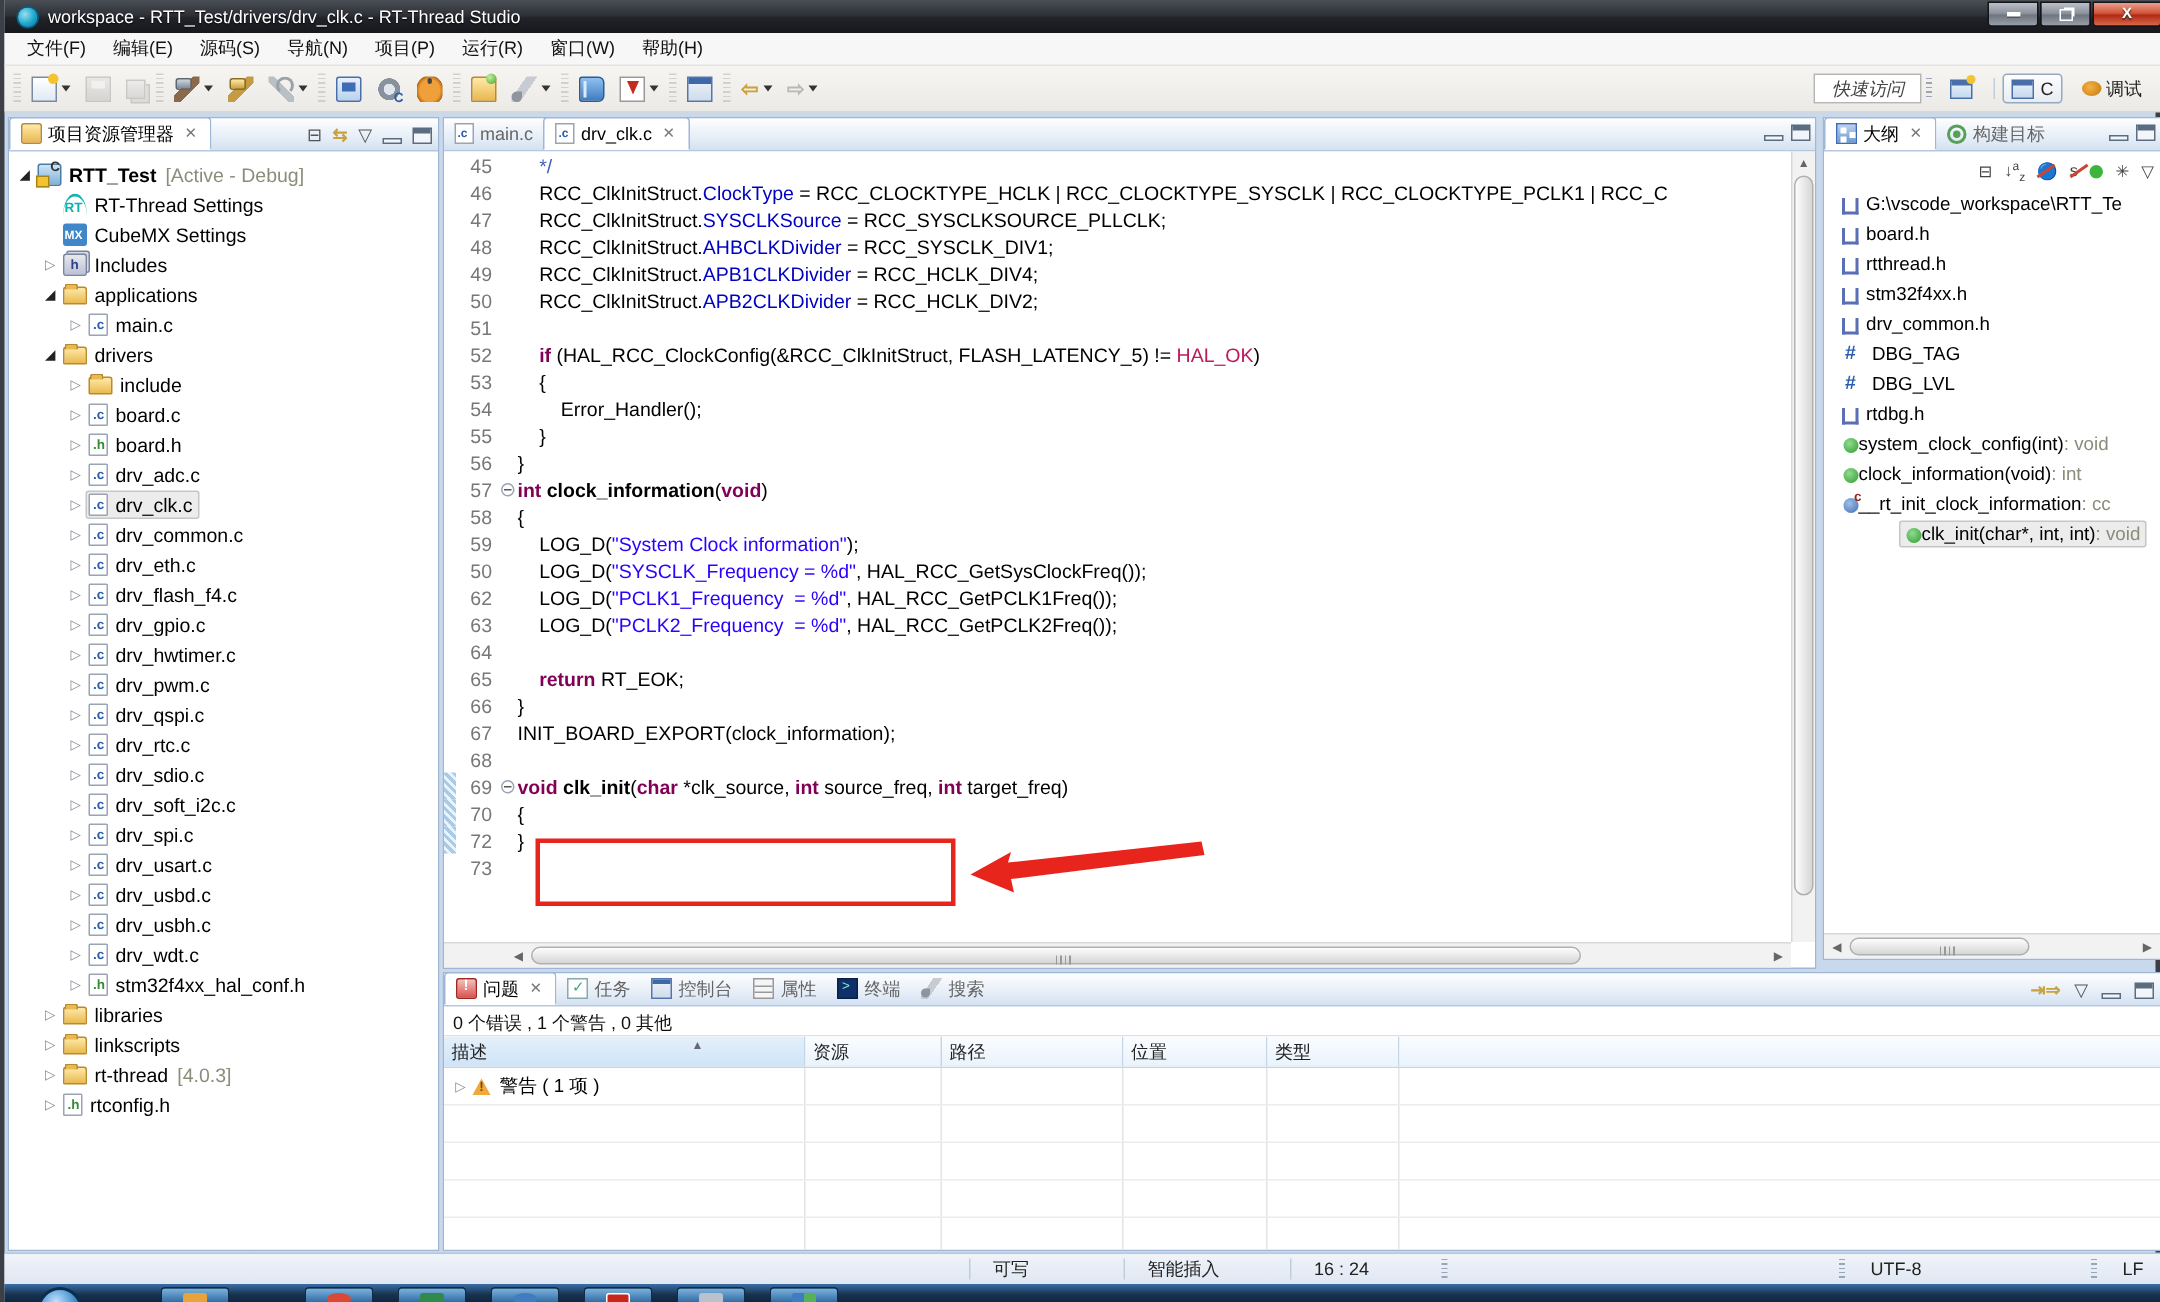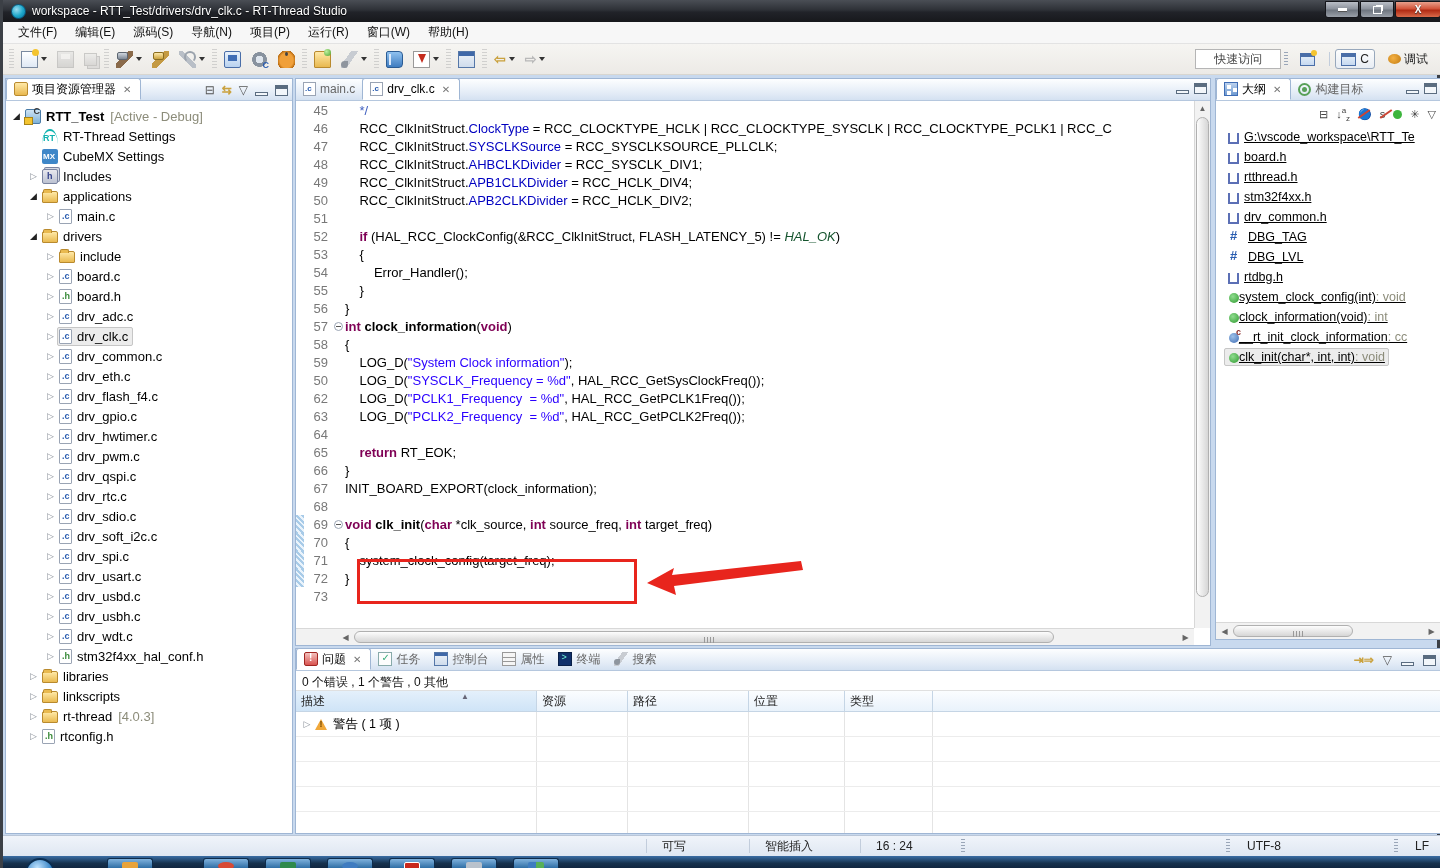--- a/index.html
+++ b/index.html
@@ -53,21 +53,21 @@
   .i-flash::after{content:"";position:absolute;left:0;bottom:0;width:7px;height:7px;background:#8e959e;border-radius:50% 0 50% 50%;}
   .i-book{background:linear-gradient(#8fc1ef,#3f7cc0);border:1px solid #2b5c94;border-radius:2px 4px 4px 2px;}
   .i-book::after{content:"";position:absolute;left:2px;top:2px;bottom:2px;width:2px;background:#dceafc;}
   .i-update{background:#fff;border:1px solid #999;}
   .i-update::after{content:"";position:absolute;left:4px;top:2px;width:0;height:0;border-left:4px solid transparent;border-right:4px solid transparent;border-top:9px solid #c42b1c;}
   .i-console{background:linear-gradient(#eef3f9,#cfdcec);border:1px solid #5577a8;}
   .i-console::before{content:"";position:absolute;left:0;right:0;top:0;height:4px;background:#3f68a8;}
   .arrow-ico{font-size:14px;line-height:17px;color:#caa23f;font-weight:bold;}
   .arrow-ico.fwd{color:#b9b9b9;}
   #qa-wrap{margin-left:auto;display:flex;align-items:center;}
-  #quickaccess{width:86px;height:20px;border:1px solid #b5b5b5;background:#fff;font-size:12px;color:#444;display:flex;align-items:center;justify-content:center;}
+  #quickaccess{width:72px;height:20px;border:1px solid #b5b5b5;background:#fff;font-size:12px;color:#444;display:flex;align-items:center;justify-content:center;font-style:italic;}
   .persp{display:flex;align-items:center;margin:0 4px;font-size:12px;color:#222;padding:2px 5px;}
   .persp.active{border:1px solid #98a8bc;border-radius:3px;background:linear-gradient(#fdfdfd,#e8edf4);}
   .pico{width:15px;height:13px;border:1px solid #4a6ea8;background:linear-gradient(#eaf2fb,#c6d9f0);margin-right:4px;position:relative;}
   .pico::before{content:"";position:absolute;left:0;top:0;width:100%;height:3px;background:#4a6ea8;}
   .pico.star::after{content:"";position:absolute;right:-3px;top:-4px;width:6px;height:6px;background:#f4c430;border-radius:50%;}
   .bugdot{width:13px;height:10px;border-radius:50%;background:radial-gradient(circle at 40% 40%,#f5b042,#c07a10);margin-right:3px;}
   
   .view{position:absolute;background:#fff;border:1px solid #9fb6d4;}
   .tabbar{height:22px;background:linear-gradient(#fdfeff,#e2ebf6 70%,#d4e1f1);border-bottom:1px solid #b5c7de;display:flex;align-items:flex-end;position:relative;}
   .vtab{height:22px;display:flex;align-items:center;padding:0 7px;font-size:12px;color:#666;white-space:nowrap;}
@@ -130,40 +130,40 @@
   #codewrap{position:absolute;left:0;top:22px;right:16px;bottom:17px;overflow:hidden;background:#fff;font-family:"DejaVu Sans Mono","Liberation Mono",monospace;font-size:13px;}
   .cl{height:18px;display:flex;align-items:center;white-space:pre;}
   .ann{width:8px;height:18px;flex:none;}
   .ann.chg{background:repeating-linear-gradient(45deg,#a8cbe8 0 2px,#eaf3fb 2px 4px);}
   .lnum{width:27px;flex:none;text-align:right;color:#787878;padding-right:3px;}
   .lfold{width:14px;flex:none;display:flex;align-items:center;justify-content:center;}
   .foldm{width:9px;height:9px;border:1px solid #9aa4b4;border-radius:50%;background:#fff;position:relative;}
   .foldm::after{content:"";position:absolute;left:1px;top:3px;width:5px;height:1px;background:#555;}
   .lcode{flex:1;overflow:hidden;}
   .tp{color:#000}.tk{color:#7f0055;font-weight:bold}.tf{color:#0000c0}.ts{color:#2a00ff}
-  .tm{color:#14532d;font-style:italic}.tc{color:#3f5fbf}.tb{font-weight:bold;color:#000}
+  .tm{color:#be185d;}.tc{color:#3f5fbf}.tb{font-weight:bold;color:#000}
   #red-rect{position:absolute;left:61px;top:458px;width:280px;height:45px;border:3px solid #e8251d;}
   #red-arrow{position:absolute;left:349px;top:455px;}
   #vsb{position:absolute;right:0;top:22px;width:16px;bottom:17px;background:#f2f2f2;border-left:1px solid #d8d8d8;}
   #vsb .sarrow{height:15px;text-align:center;font-size:8px;color:#666;line-height:15px;}
   #vsb .thumb{position:absolute;left:1px;right:1px;top:16px;height:480px;background:linear-gradient(90deg,#fdfdfd,#d6d6d6);border:1px solid #b0b0b0;border-radius:7px;}
   .hsb{position:absolute;left:0;right:16px;bottom:0;height:17px;background:#f2f2f2;border-top:1px solid #d8d8d8;}
   .hsb .sarrow{position:absolute;top:1px;width:15px;height:15px;text-align:center;font-size:8px;color:#666;line-height:15px;}
   .hsb .thumb{position:absolute;top:2px;height:12px;background:linear-gradient(#fdfdfd,#d6d6d6);border:1px solid #b0b0b0;border-radius:6px;}
   .hgrip{position:absolute;top:5px;left:50%;width:12px;height:6px;background:repeating-linear-gradient(90deg,#999 0 1px,transparent 1px 3px);}
   
   #outline{left:1212px;top:78px;width:226px;height:562px;}
   #ol-tools{position:absolute;right:4px;top:27px;display:flex;gap:8px;align-items:center;font-size:11px;color:#444;}
   .olt{position:relative;}
   .slash::after{content:"";position:absolute;left:-1px;top:5px;width:14px;height:2px;background:#c43;transform:rotate(-35deg);}
   .greendot{width:9px;height:9px;border-radius:50%;background:#3db53d;}
   #ol-list{position:absolute;left:0;top:46px;right:0;bottom:17px;overflow:hidden;font-size:12.5px;padding-top:2px;}
-  .orow{height:20px;display:flex;align-items:center;white-space:nowrap;padding-left:8px;text-decoration:underline;}
+  .orow{height:20px;display:flex;align-items:flex-start;white-space:nowrap;padding-left:8px;}
   .olabelbox{display:flex;align-items:center;padding:1px 3px;border:1px solid transparent;border-radius:2px;}
-  .orow.osel .olabelbox{background:#ececec;border-color:#c6c6c6;}
+  .orow.osel .olabelbox{background:#ececec;border-color:#c6c6c6;margin-left:42px;}
   .osuffix{color:#8c8c7a;}
   .oico{width:15px;height:13px;margin-right:5px;flex:none;position:relative;}
   .oi-include{border-left:2px solid #5b6fb5;border-right:2px solid #5b6fb5;border-bottom:2px solid #5b6fb5;height:11px;width:11px;margin-top:2px;}
   .oi-macro::after{content:"#";color:#2a5db0;font-weight:bold;font-size:13px;position:absolute;left:2px;top:-3px;}
   .oi-func{width:10px;height:10px;border-radius:50%;background:radial-gradient(circle at 38% 35%,#8fdc8f,#2f9a2f);margin:1px 0 0 1px;}
   .oi-svar{width:10px;height:10px;border-radius:50%;background:radial-gradient(circle at 38% 35%,#9ec0e8,#3f6db5);margin:1px 0 0 1px;}
   .oi-svar::after{content:"c";position:absolute;right:-2px;top:-6px;font-size:9px;color:#8a2a2a;font-weight:bold;}
   
   #problems{left:292px;top:648px;width:1146px;height:186px;}
   #pb-tools{position:absolute;right:4px;top:4px;display:flex;gap:9px;align-items:center;}
@@ -588,21 +588,20 @@
           <div class="cl"><span class="ann"></span><span class="lnum">50</span><span class="lfold"></span><span class="lcode"><span class="tp">    LOG_D(</span><span class="ts">"SYSCLK_Frequency = %d"</span><span class="tp">, HAL_RCC_GetSysClockFreq());</span></span></div>
           <div class="cl"><span class="ann"></span><span class="lnum">62</span><span class="lfold"></span><span class="lcode"><span class="tp">    LOG_D(</span><span class="ts">"PCLK1_Frequency  = %d"</span><span class="tp">, HAL_RCC_GetPCLK1Freq());</span></span></div>
           <div class="cl"><span class="ann"></span><span class="lnum">63</span><span class="lfold"></span><span class="lcode"><span class="tp">    LOG_D(</span><span class="ts">"PCLK2_Frequency  = %d"</span><span class="tp">, HAL_RCC_GetPCLK2Freq());</span></span></div>
           <div class="cl"><span class="ann"></span><span class="lnum">64</span><span class="lfold"></span><span class="lcode"></span></div>
           <div class="cl"><span class="ann"></span><span class="lnum">65</span><span class="lfold"></span><span class="lcode"><span class="tp">    </span><span class="tk">return</span><span class="tp"> RT_EOK;</span></span></div>
           <div class="cl"><span class="ann"></span><span class="lnum">66</span><span class="lfold"></span><span class="lcode"><span class="tp">}</span></span></div>
           <div class="cl"><span class="ann"></span><span class="lnum">67</span><span class="lfold"></span><span class="lcode"><span class="tp">INIT_BOARD_EXPORT(clock_information);</span></span></div>
           <div class="cl"><span class="ann"></span><span class="lnum">68</span><span class="lfold"></span><span class="lcode"></span></div>
           <div class="cl"><span class="ann chg"></span><span class="lnum">69</span><span class="lfold"><span class="foldm"></span></span><span class="lcode"><span class="tk">void</span><span class="tp"> </span><span class="tb">clk_init</span><span class="tp">(</span><span class="tk">char</span><span class="tp"> *clk_source, </span><span class="tk">int</span><span class="tp"> source_freq, </span><span class="tk">int</span><span class="tp"> target_freq)</span></span></div>
           <div class="cl"><span class="ann chg"></span><span class="lnum">70</span><span class="lfold"></span><span class="lcode"><span class="tp">{</span></span></div>
-          <div class="cl"><span class="ann chg"></span><span class="lnum">71</span><span class="lfold"></span><span class="lcode"><span class="tp">    system_clock_config(target_freq);</span></span></div>
           <div class="cl"><span class="ann chg"></span><span class="lnum">72</span><span class="lfold"></span><span class="lcode"><span class="tp">}</span></span></div>
           <div class="cl"><span class="ann"></span><span class="lnum">73</span><span class="lfold"></span><span class="lcode"></span></div>
         </div>
       <div id="red-rect"></div>
       <svg id="red-arrow" width="160" height="42">
         <polygon points="2,27 29,12 27,19 156,5 158,14 29,30 31,39" fill="#e8251d"></polygon>
       </svg>
     </div>
     <div id="vsb">
       <div class="sarrow">▲</div>

